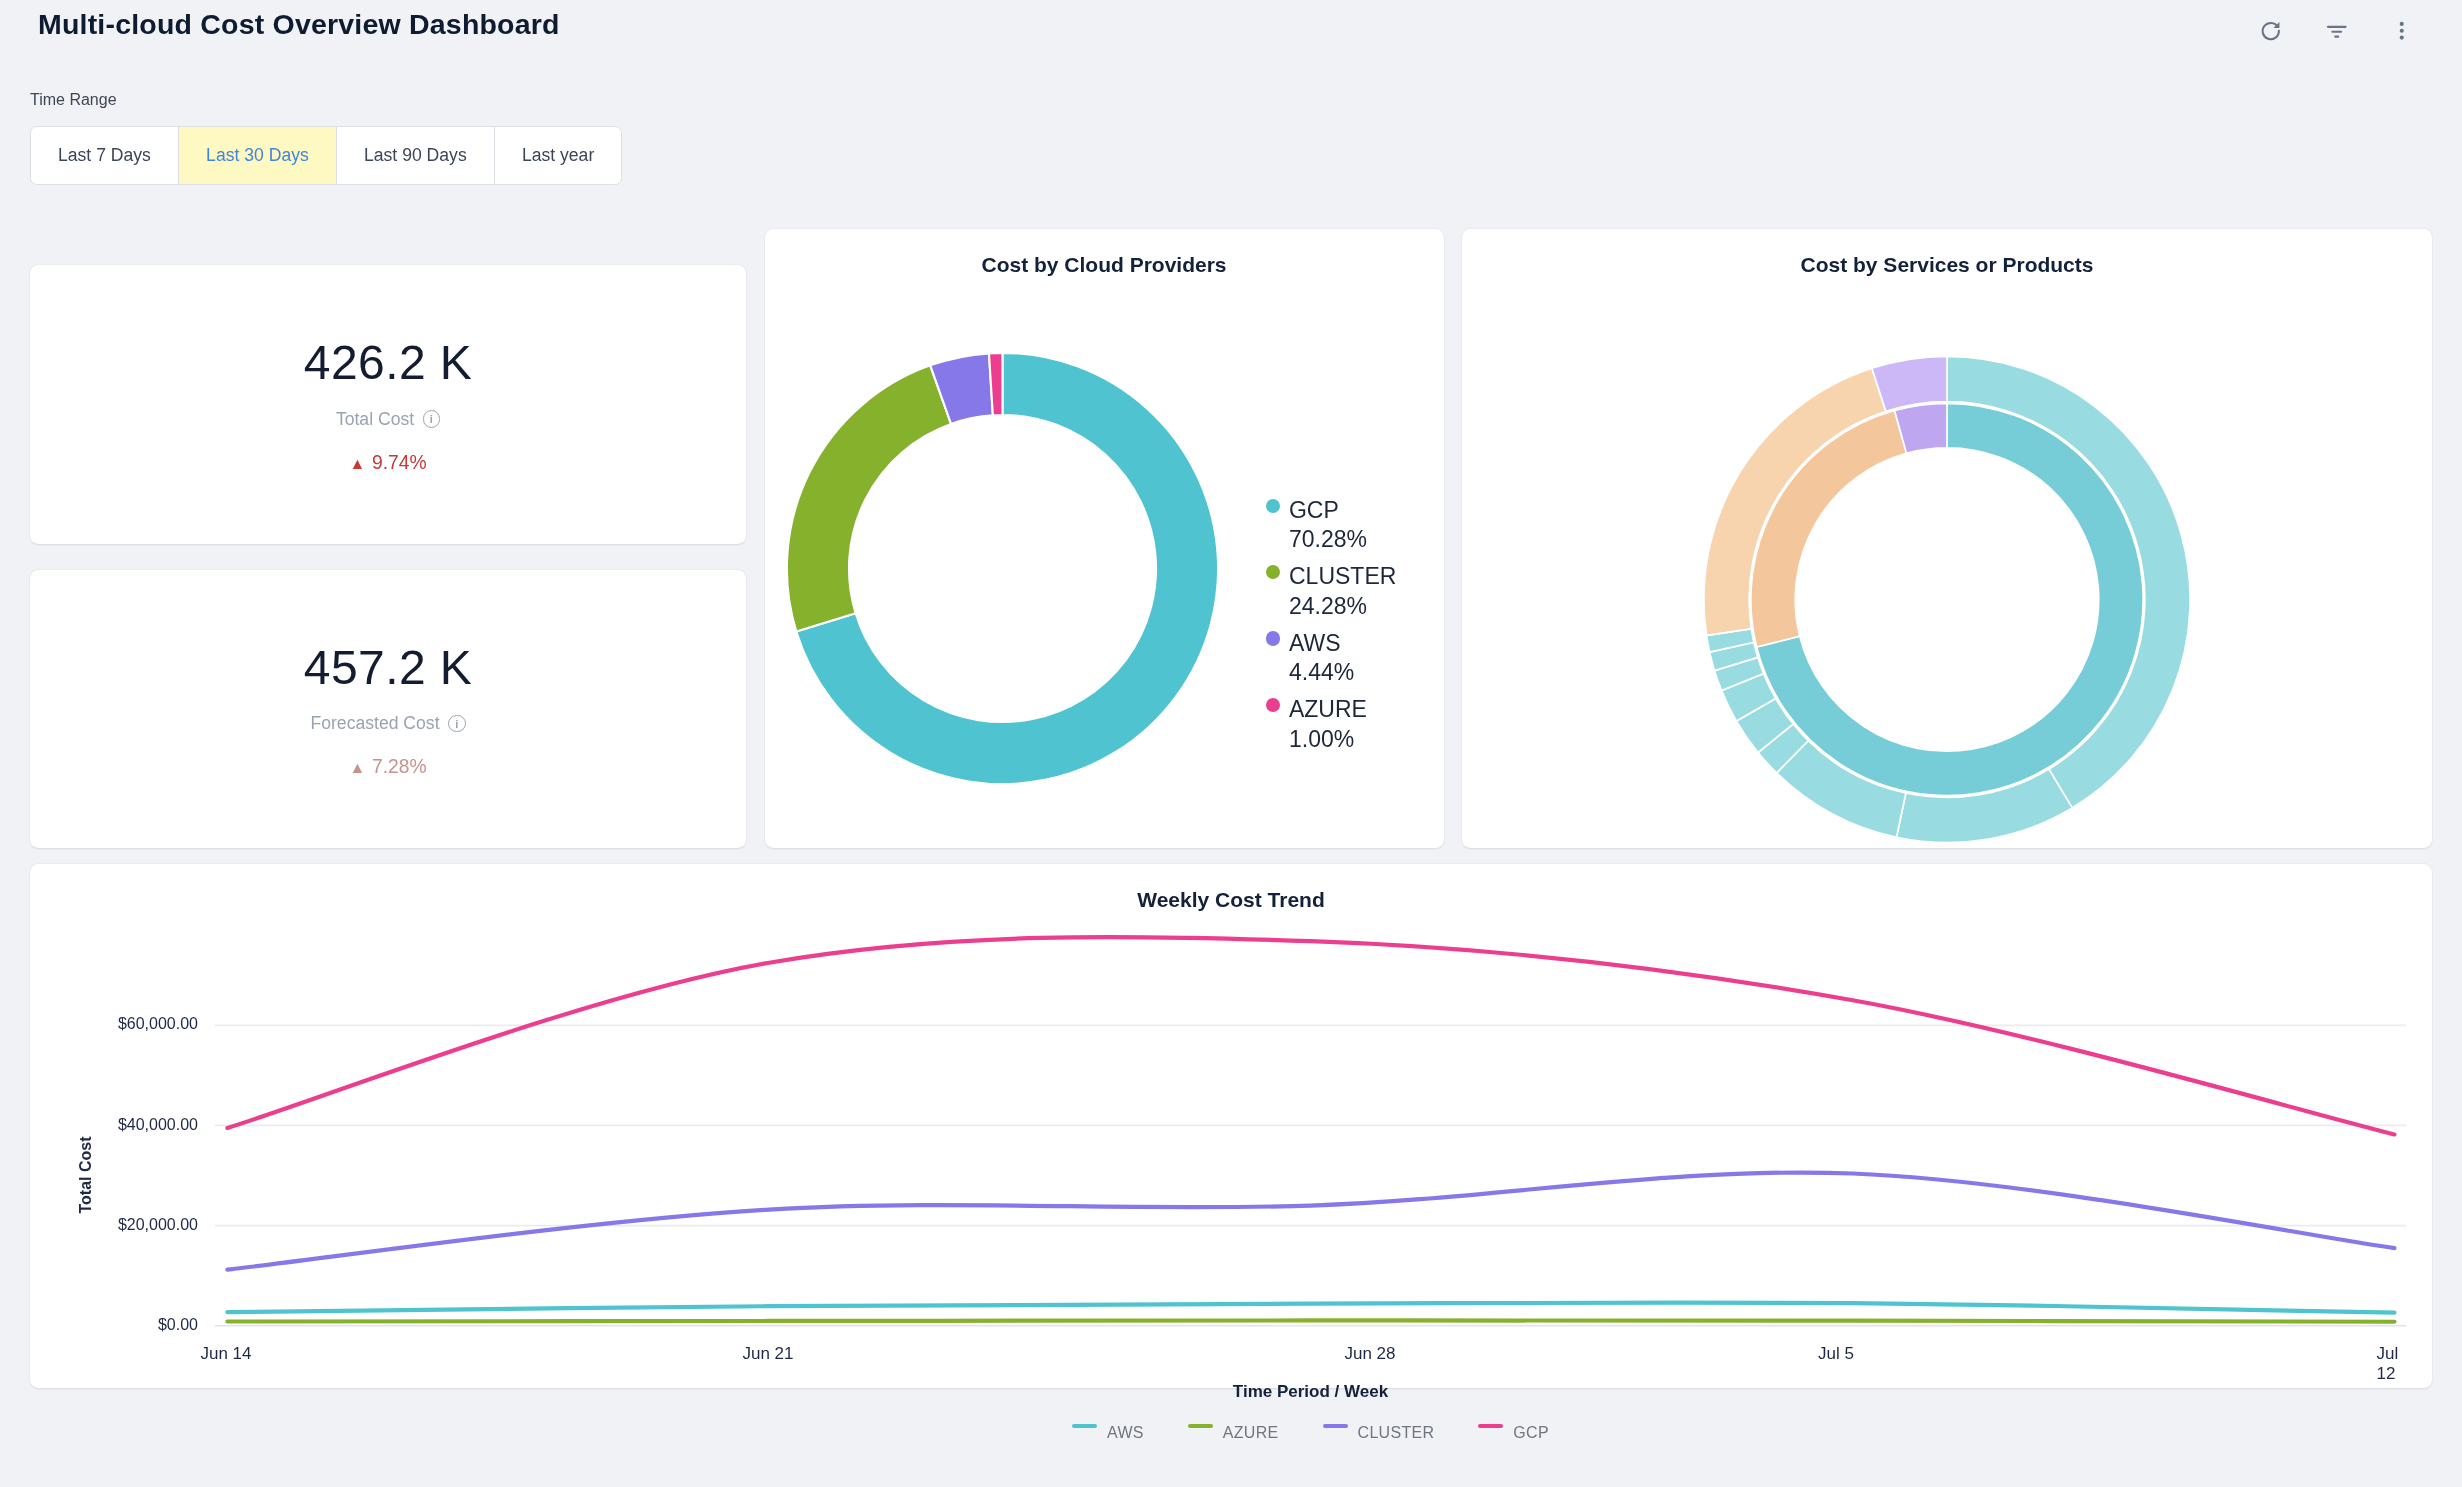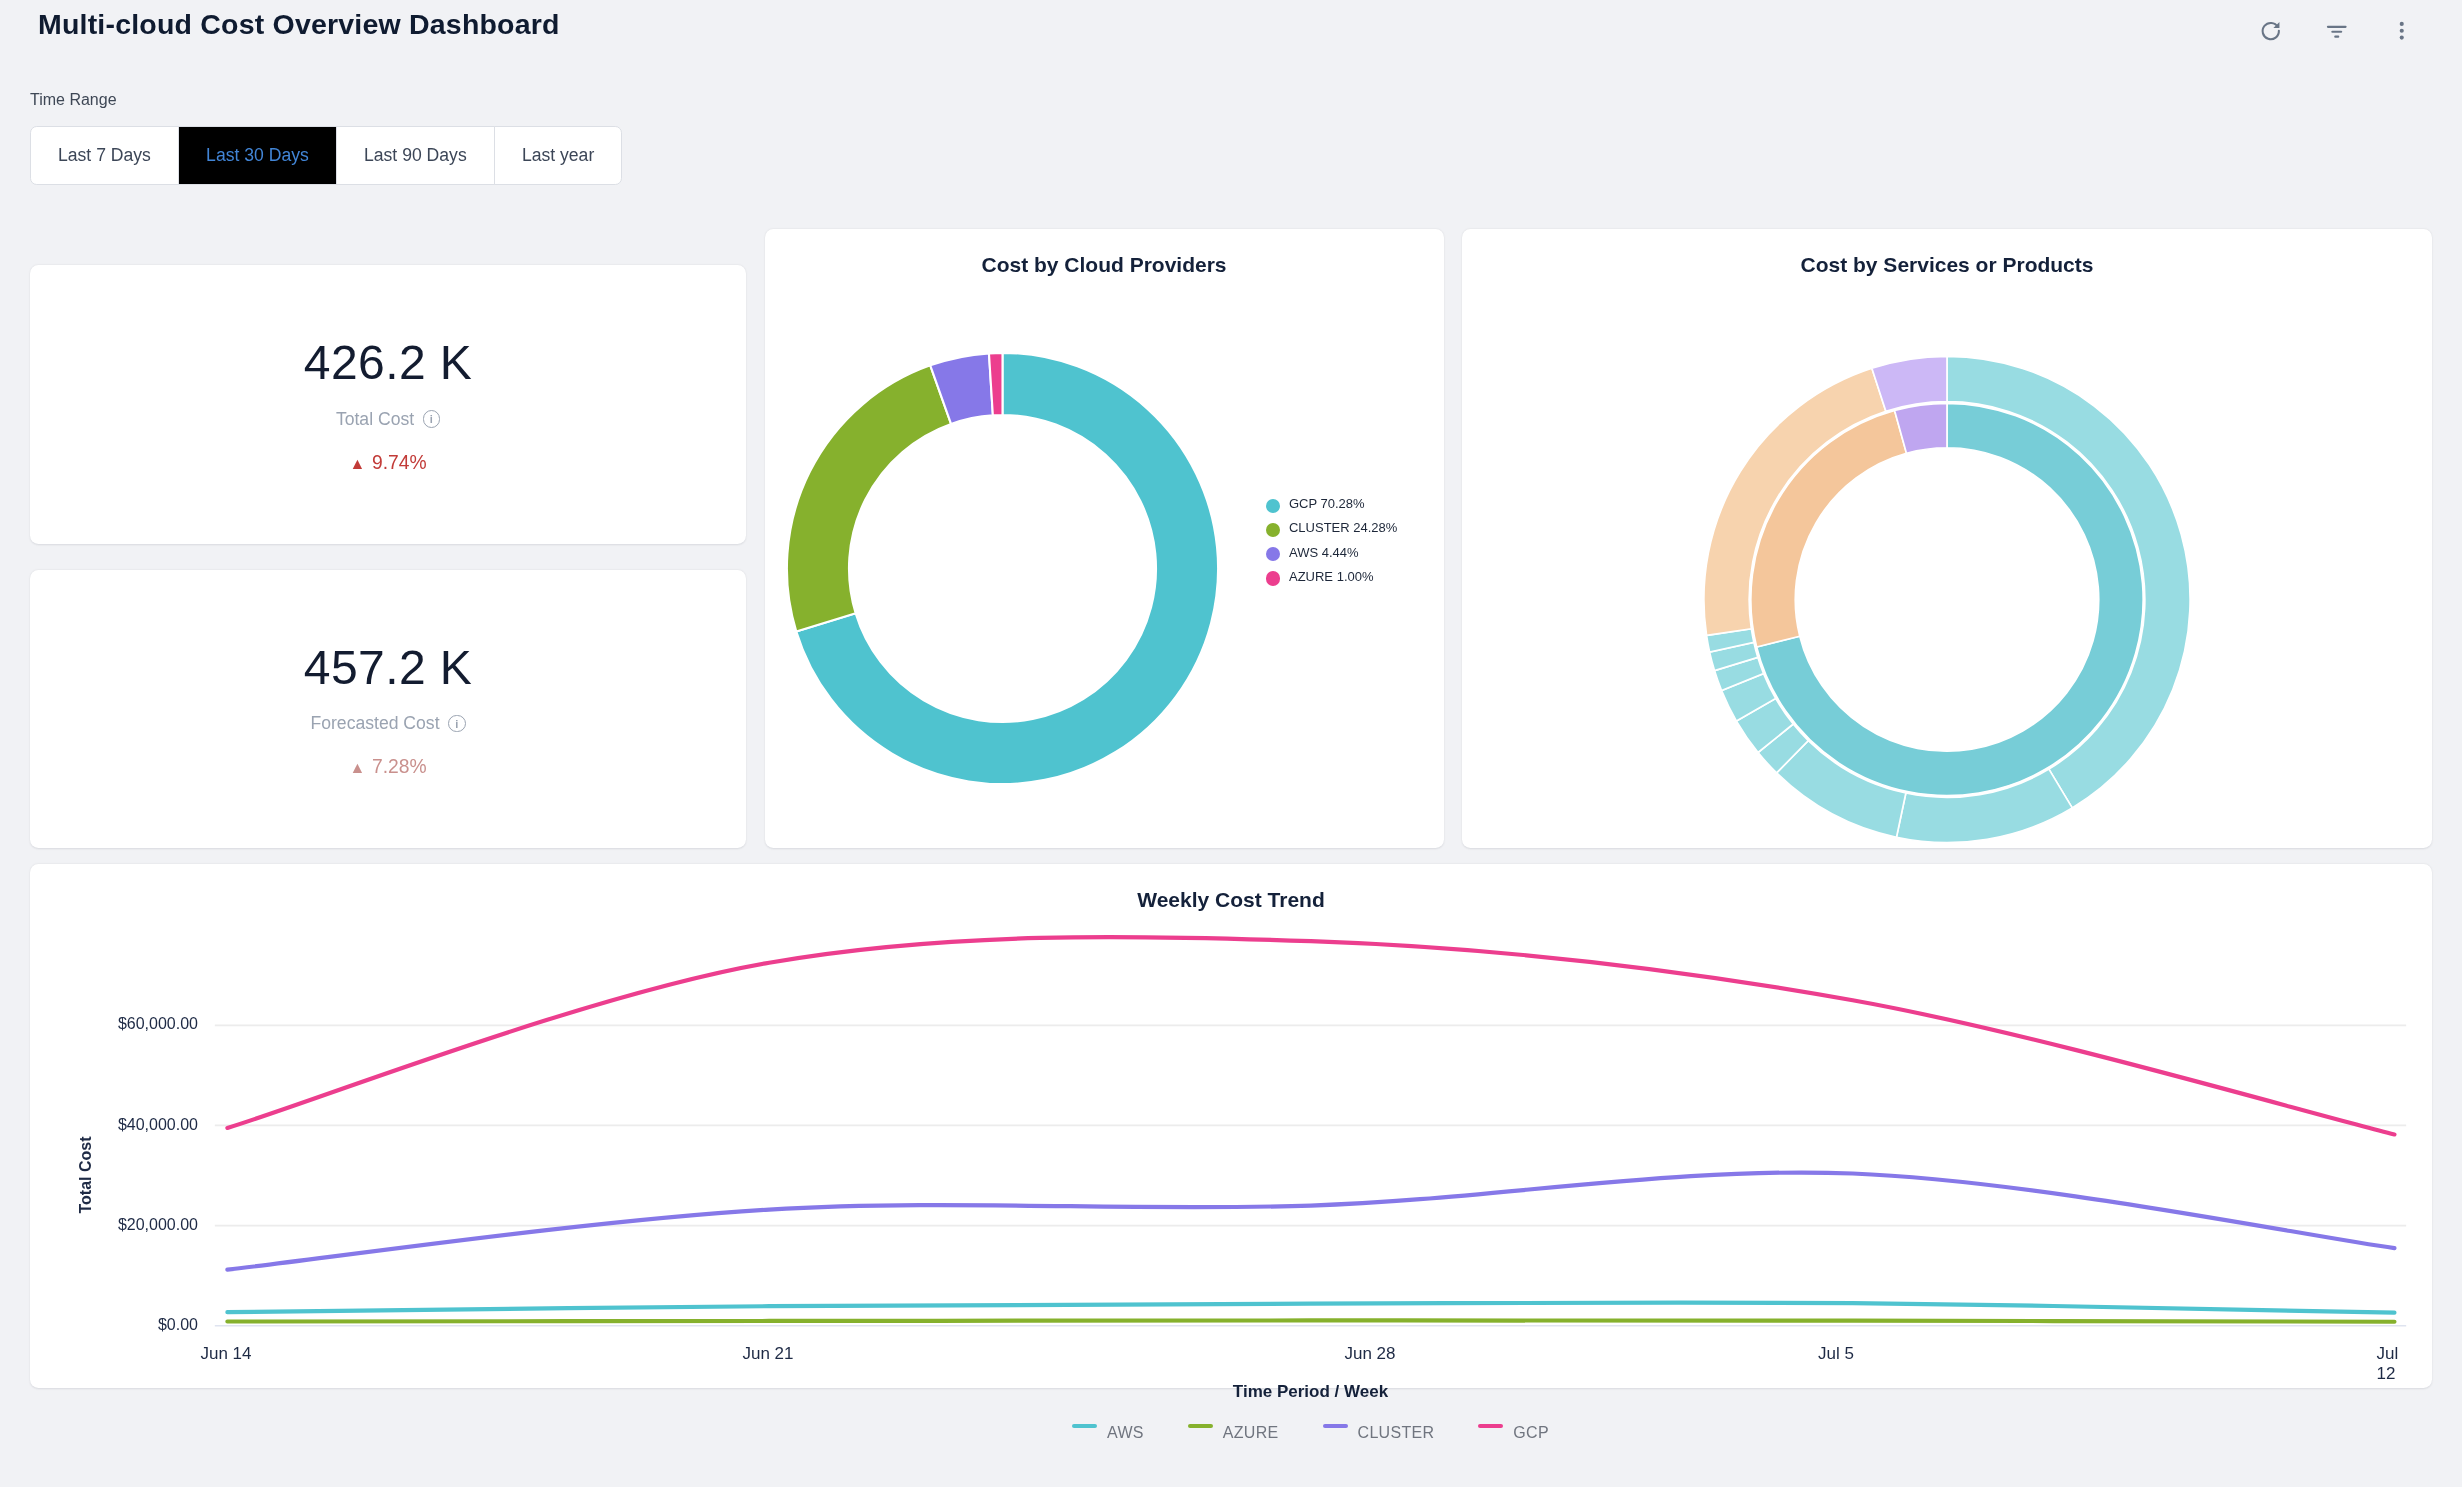--- a/index.html
+++ b/index.html
@@ -24,21 +24,21 @@
   .tr-label { margin-top:47px; font-size:16px; color:#3e4755; }
   .btn-group { margin-top:17px; display:inline-flex; }
   .tr-btn {
     height:59px; padding:0 27px; background:#fff;
     border:0.8px solid #dcdfe5; margin-left:-0.8px;
     font-size:17.6px; color:#3c4657; display:flex; align-items:center; cursor:pointer;
     font-family:"Liberation Sans", sans-serif;
   }
   .tr-btn:first-child { border-radius:6.7px 0 0 6.7px; margin-left:0; }
   .tr-btn:last-child { border-radius:0 6.7px 6.7px 0; }
-  .tr-btn.selected { background:#000000; color:#4285d6; }
+  .tr-btn.selected { background:#fef9c3; color:#4285d6; }
 
   
   .row1 { margin-top:44px; display:flex; gap:18.5px; height:619px; }
   .card {
     background:#fff; border-radius:8.4px;
     box-shadow:0 0.8px 2.5px rgba(16,24,40,.07), 0 0.8px 1.7px rgba(16,24,40,.04);
     position:relative;
   }
   .kpi-col { width:716px; display:flex; flex-direction:column; gap:26px;margin-top:36px; }
   .kpi-card { flex:1; display:flex; flex-direction:column; align-items:center; justify-content:center; }
@@ -52,21 +52,21 @@
 
   .card-title { text-align:center; padding-top:23.5px; font-size:21px; font-weight:700; color:#14213a; }
 
   .providers-card { width:679px; }
   .services-card { flex:1; }
 
   .donut-wrap { position:absolute; left:11.7px; top:113px; }
   .pie-legend { position:absolute; left:501px; top:267px; width:133px; }
   .pl-item { display:flex; margin-bottom:7.5px; cursor:pointer; }
   .pl-dot { width:14.3px; height:14.3px; border-radius:50%; margin-right:9.2px; margin-top:2.5px; flex:0 0 14.3px; }
-  .pl-text { font-size:13px; color:#1d2739; line-height:1.28; }
+  .pl-text { font-size:23px; color:#1d2739; line-height:1.28; }
 
   .sun-wrap { position:absolute; left:50%; top:119px; transform:translateX(-50%); }
 
   
   .trend-card { margin-top:16px; height:524px; }
   .plot-svg { position:absolute; left:184px; top:62px; }
   .ylab { position:absolute; width:168px; text-align:right; font-size:16px; color:#1e2a45; }
   .yaxis-title { position:absolute; left:-3.4px; top:302px; width:117px; text-align:center;
     transform:rotate(-90deg); font-size:16px; font-weight:700; color:#1e2a45; }
   .xtick { position:absolute; top:480px; transform:translateX(-50%); font-size:17px; color:#1e2a45; }

